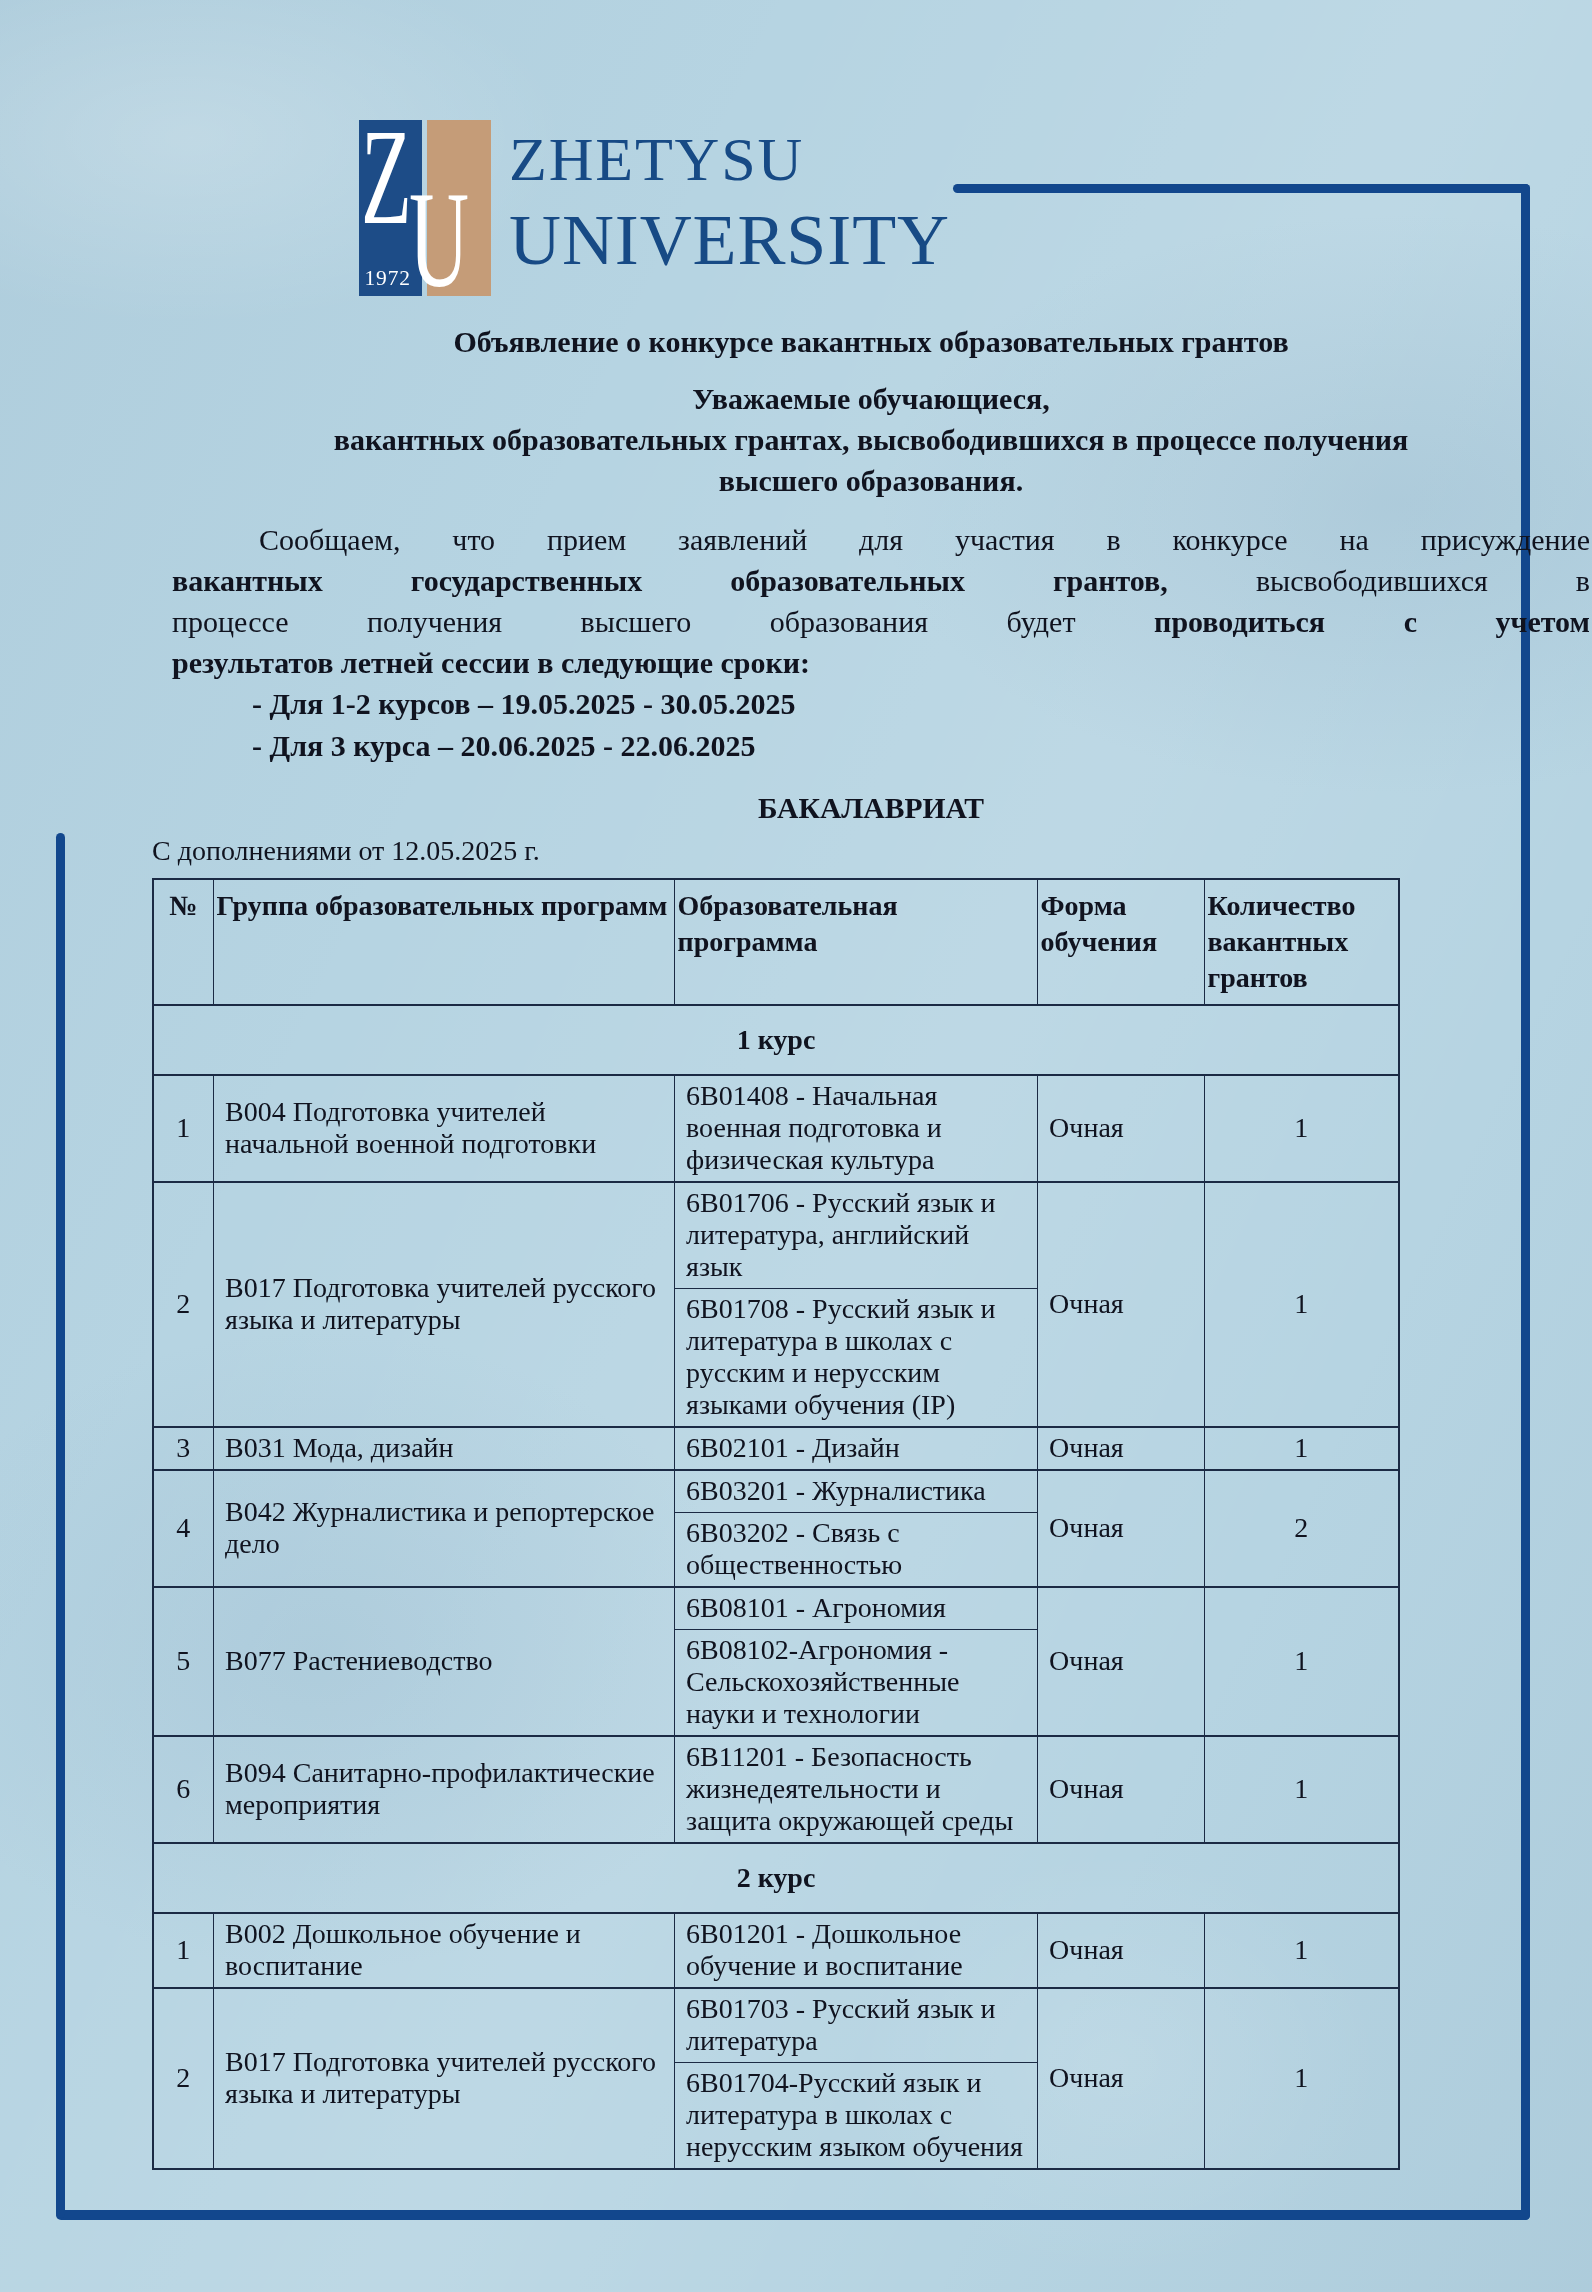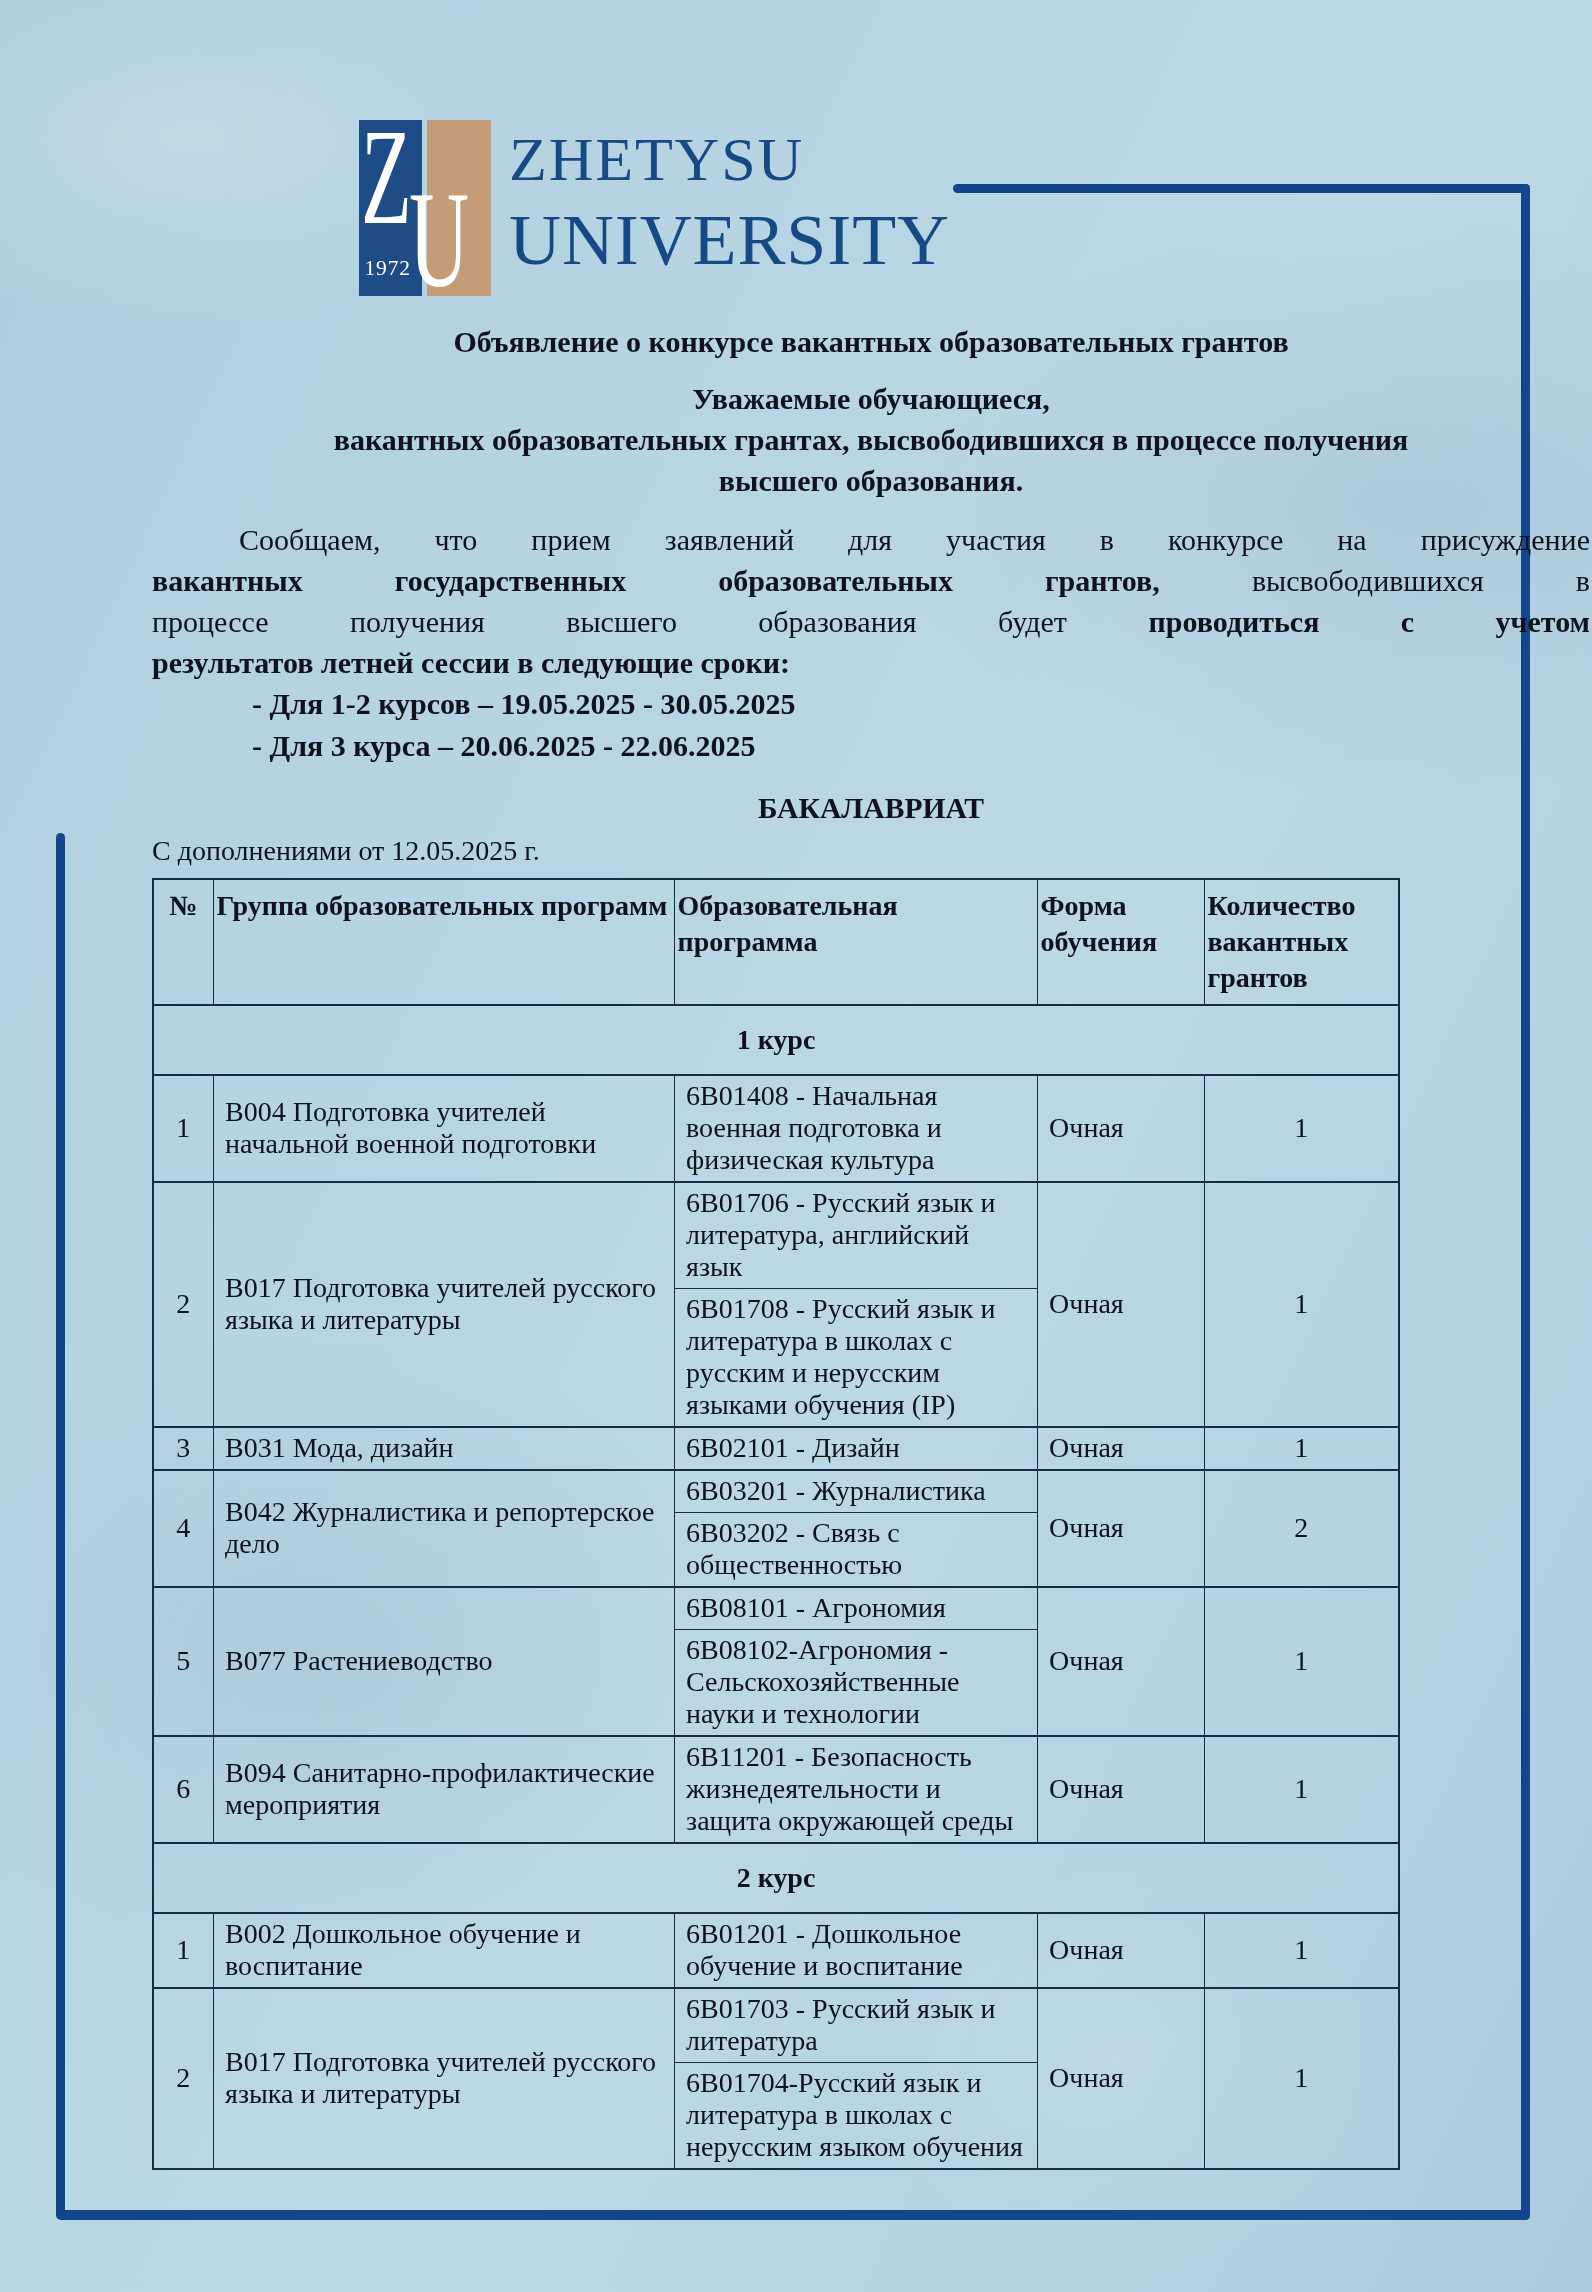--- a/index.html
+++ b/index.html
@@ -30,32 +30,32 @@
   .mark .half-l{position:absolute;left:0;top:0;width:63px;height:100%;background:#1d4c87;}
   .mark .half-r{position:absolute;left:68px;top:0;width:64px;height:100%;background:#c59c78;}
   .mark .z{
     position:absolute;left:1.8px;top:-10.7px;z-index:3;color:#fff;
     font-size:134px;line-height:1;transform:scale(.62,1.02);transform-origin:left top;
   }
   .mark .u{
     position:absolute;left:50px;top:52px;z-index:3;color:#fff;
     font-size:134px;line-height:1;transform:scale(.62,1.02);transform-origin:left top;
   }
-  .mark .yr{position:absolute;left:5.4px;bottom:15px;z-index:3;color:#fff;font-size:21.5px;letter-spacing:0.9px;}
+  .mark .yr{position:absolute;left:5.4px;bottom:5px;z-index:3;color:#fff;font-size:21.5px;letter-spacing:0.9px;}
   .logoname{position:absolute;left:150px;top:-3.6px;color:#174a85;white-space:nowrap;}
   .logoname .l1{font-size:62px;line-height:86px;letter-spacing:1.8px;}
   .logoname .l2{font-size:72px;line-height:77px;letter-spacing:0.9px;}
   
   .content{position:absolute;left:152px;top:321px;width:1438px;font-size:30px;line-height:41px;}
   .b{font-weight:bold;}
   .title{font-weight:bold;text-align:center;}
   .greeting{font-weight:bold;text-align:center;margin-top:16px;}
   .intro .c-line{font-weight:bold;text-align:center;}
   .para{margin-top:18px;}
-  .p-line{white-space:nowrap;}
+  .p-line{white-space:nowrap;margin-left:20px;}
   .p-line.just{white-space:normal;text-align:justify;text-align-last:justify;}
   .p-line.ind{text-indent:87px;}
   .deadlines .deadline{font-weight:bold;padding-left:100px;line-height:42px;}
   .bak{font-weight:bold;text-align:center;font-size:29.6px;margin-top:21.5px;line-height:39px;}
   .amend{text-align:left;font-size:28px;line-height:36px;margin-top:5.4px;padding-right:25px;}
   
   .table-wrap{margin-top:9px;}
   table.grants{border-collapse:collapse;table-layout:fixed;width:1247px;border:2.7px solid #1b2a44;font-size:28px;}
   table.grants th,table.grants td{border:1.8px solid #1b2a44;}
   table.grants tr.main-start>td{border-top-width:2.7px;}

